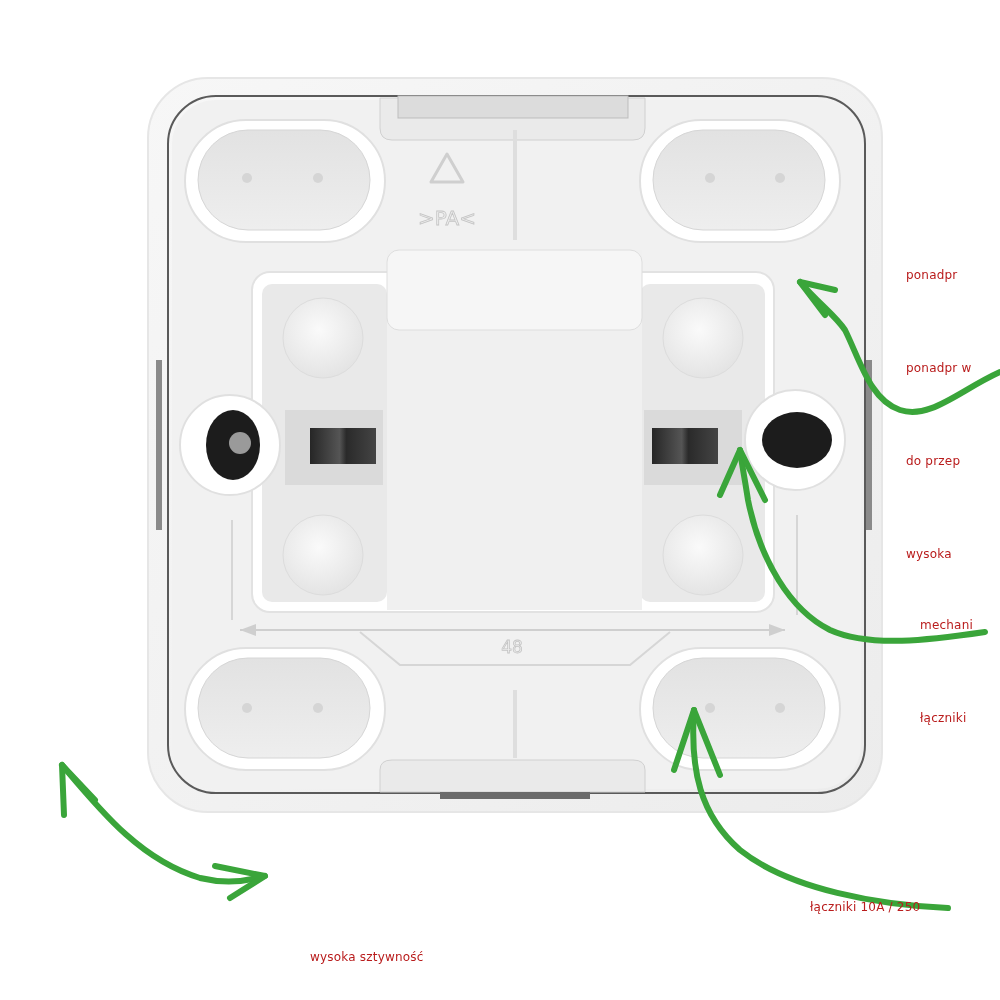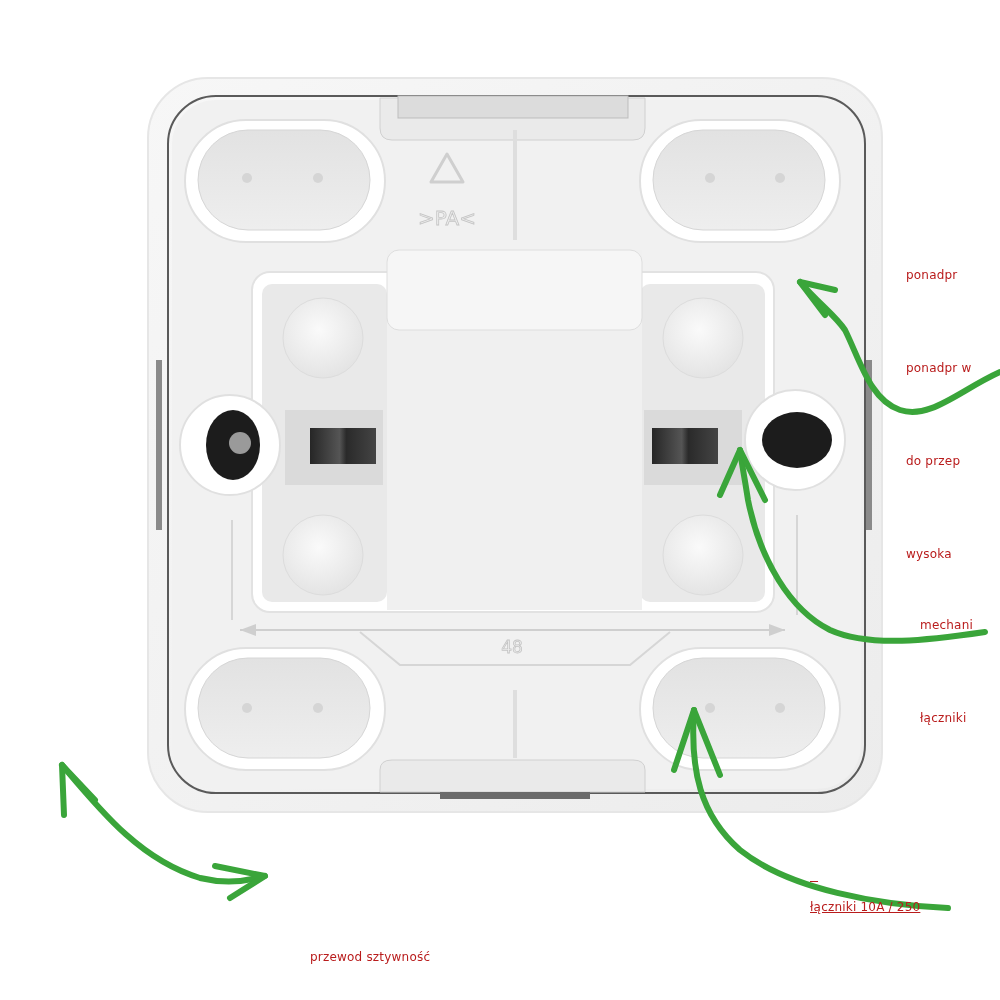--- a/index.html
+++ b/index.html
@@ -4,21 +4,21 @@
   <style>
     html, body { margin: 0; padding: 0; background: #ffffff; }
     body { width: 1000px; height: 1000px; position: relative; overflow: hidden;
            font-family: "DejaVu Sans", "Liberation Sans", sans-serif; }
     #stage { position: absolute; left: 0; top: 0; width: 1000px; height: 1000px; }
     .label { position: absolute; color: #b91c1c; font-size: 12px; line-height: 31px;
              white-space: pre; letter-spacing: 0.2px; }
     .label span { display: block; }
     #lbl-wiring { left: 906px; top: 198px; }
     #lbl-screw { left: 872px; top: 548px; margin-left: 48px; }
-    #lbl-rating { left: 810px; top: 830px; text-decoration: underline; }
+    #lbl-rating { left: 810px; top: 830px; }
     #lbl-rigidity { left: 310px; top: 880px; }
     .emboss { font-family: "DejaVu Sans", "Liberation Sans", sans-serif; fill: #eeeeee;
               stroke: #c4c4c4; stroke-width: 0.8; }
   </style>
 </head>
 <body>
 
 <svg id="stage" viewBox="0 0 1000 1000" xmlns="http://www.w3.org/2000/svg">
   <defs>
     <linearGradient id="gHousing" x1="0" y1="0" x2="1" y2="1">
@@ -162,14 +162,14 @@
   <span>wysoka</span>
 </div>
 <div class="label" id="lbl-screw">
   <span>mechani</span>
   <span>łączniki</span>
 </div>
 <div class="label" id="lbl-rating">
   <span>łączniki 10A / 250</span>
 </div>
 <div class="label" id="lbl-rigidity">
-  <span>przewod sztywność</span>
+  <span>wysoka sztywność</span>
 </div>
 
 </body></html>

